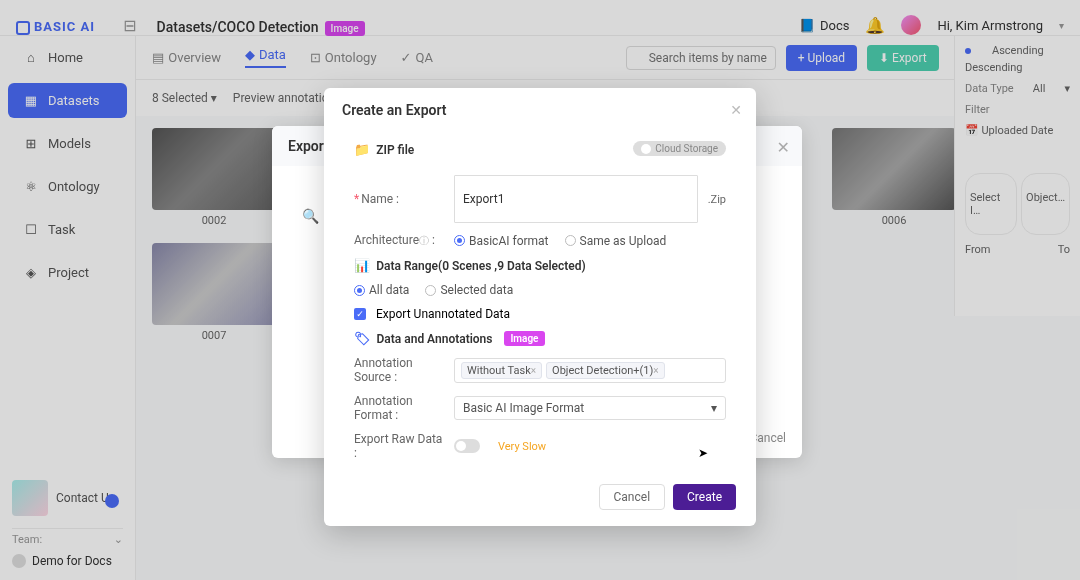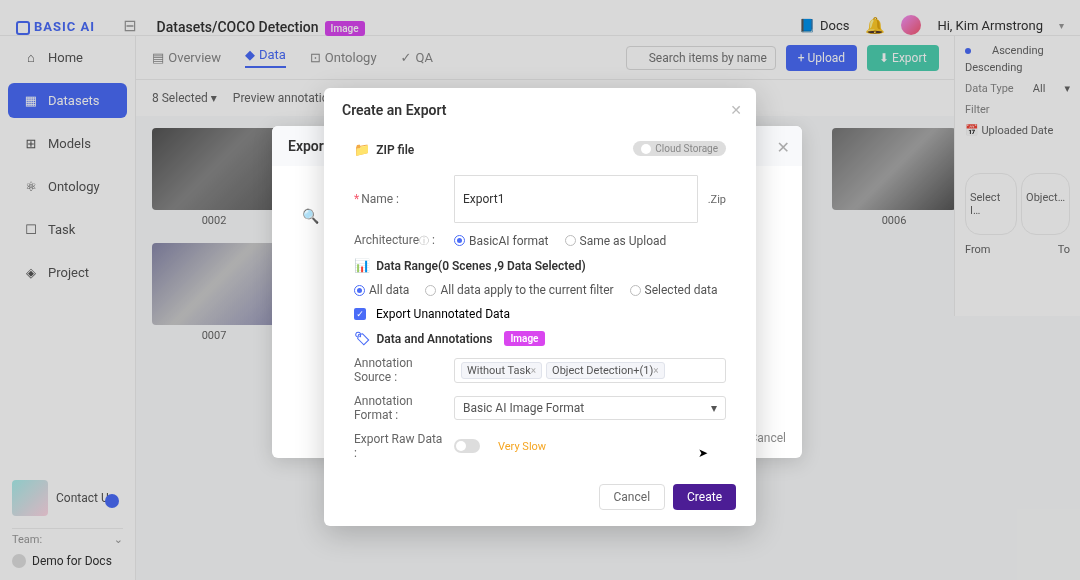--- a/index.html
+++ b/index.html
@@ -281,24 +281,20 @@
     <div class="form-row">
       <div class="radio-group">
         <span class="radio-opt">
             <span class="radio-circle checked">
               <span class="radio-dot"></span>
             </span>
             <span>All data</span>
           </span>
         <span class="radio-opt">
             <span class="radio-circle"></span>
-            <span>All data apply to the current filter</span>
-          </span>
-        <span class="radio-opt">
-            <span class="radio-circle"></span>
             <span>Selected data</span>
           </span>
       </div>
     </div>
     <div class="form-row">
       <span class="checkbox">✓</span>
       <span>Export Unannotated Data</span>
     </div>
     <div class="section-title">
         <span class="section-icon">🏷</span>

